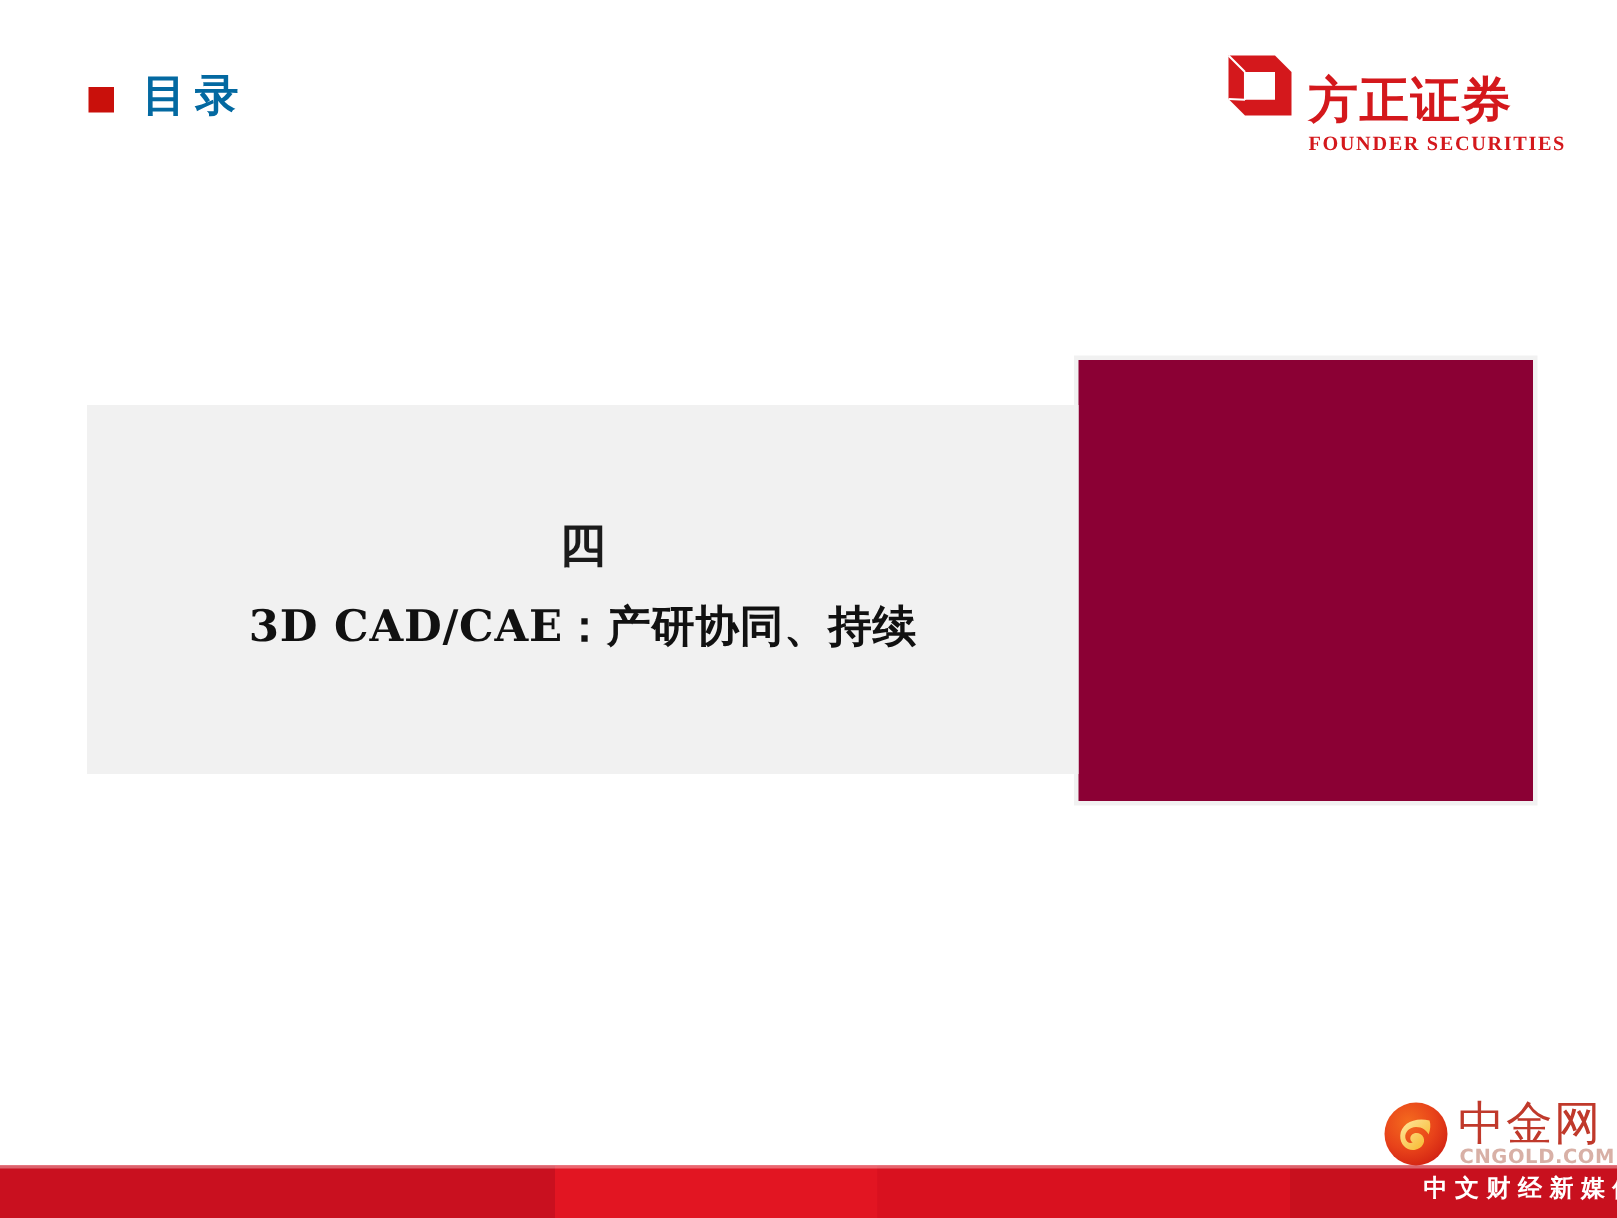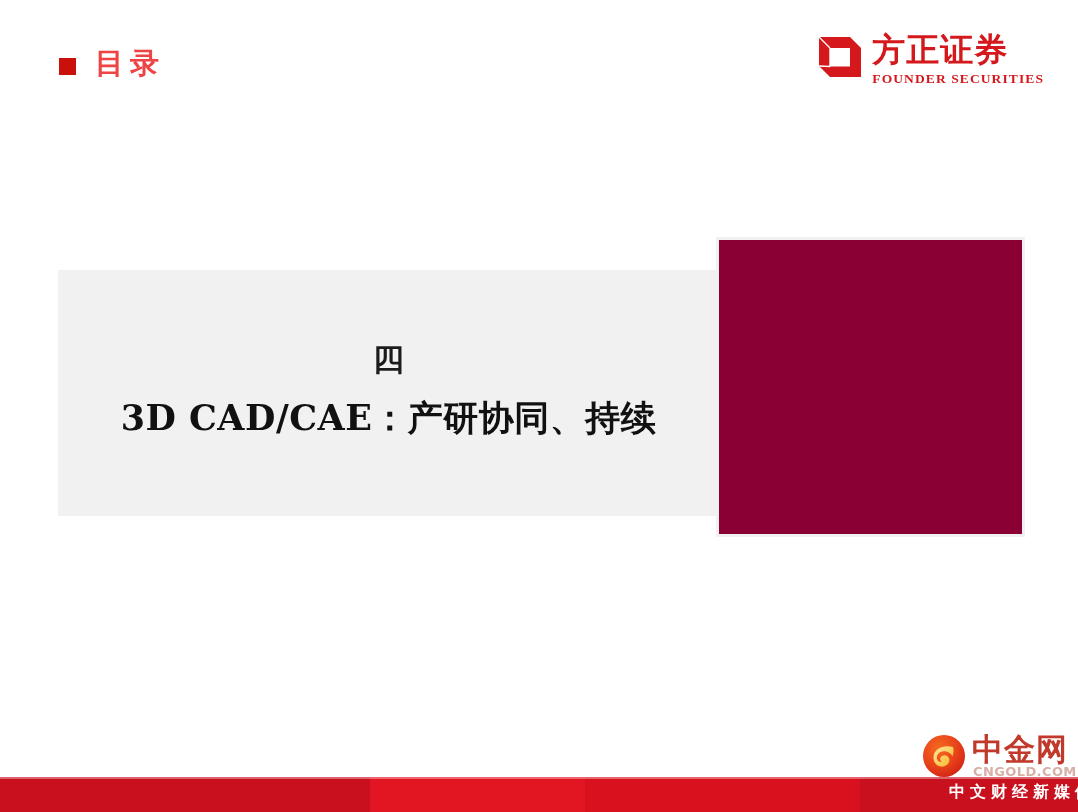--- a/index.html
+++ b/index.html
@@ -32,21 +32,21 @@
     background: #c9100b;
   }
   #page-title {
     position: absolute;
     left: 95px;
     top: 44px;
     font-family: "DejaVu Serif", "Liberation Serif", serif;
     font-size: 29px;
     font-weight: 700;
     letter-spacing: 6px;
-    color: #ef4444;
+    color: #0369a1;
     white-space: nowrap;
   }
 
   
   #brand-logo {
     position: absolute;
     right: 34px;
     top: 33px;
     display: flex;
     align-items: flex-start;
@@ -56,20 +56,21 @@
     width: 46px;
     height: 44px;
     margin-right: 9px;
     margin-top: 2px;
     flex: 0 0 auto;
   }
   #brand-text-wrap {
     display: flex;
     flex-direction: column;
     align-items: flex-start;
+    margin-top: 17px;
   }
   #brand-name-cn {
     font-family: "DejaVu Sans", "Liberation Sans", sans-serif;
     font-size: 33px;
     font-weight: 700;
     color: #d4181c;
     line-height: 1.06;
     letter-spacing: 1px;
     white-space: nowrap;
   }
@@ -116,21 +117,21 @@
   #chapter-number {
     font-family: "DejaVu Serif", "Liberation Serif", serif;
     font-size: 31px;
     font-weight: 700;
     color: #1b1b1b;
     line-height: 1.2;
     margin-bottom: 12px;
   }
   .chapter-heading-line {
     font-family: "DejaVu Serif", "Liberation Serif", serif;
-    font-size: 35px;
+    font-size: 29px;
     font-weight: 700;
     color: #111111;
     line-height: 1.58;
     letter-spacing: 0.5px;
     white-space: nowrap;
   }
 
   
   #watermark {
     position: absolute;
@@ -145,21 +146,21 @@
     top: 6px;
     width: 44px;
     height: 44px;
   }
   #watermark-name {
     position: absolute;
     left: 70px;
     top: 2px;
     font-family: "DejaVu Sans", "Liberation Sans", sans-serif;
     font-size: 31px;
-    font-weight: 700;
+    font-weight: 400;
     color: #c0392b;
     letter-spacing: 1px;
     line-height: 1.25;
     white-space: nowrap;
   }
   #watermark-url {
     position: absolute;
     left: 71px;
     top: 36px;
     font-family: "DejaVu Sans", "Liberation Sans", sans-serif;

